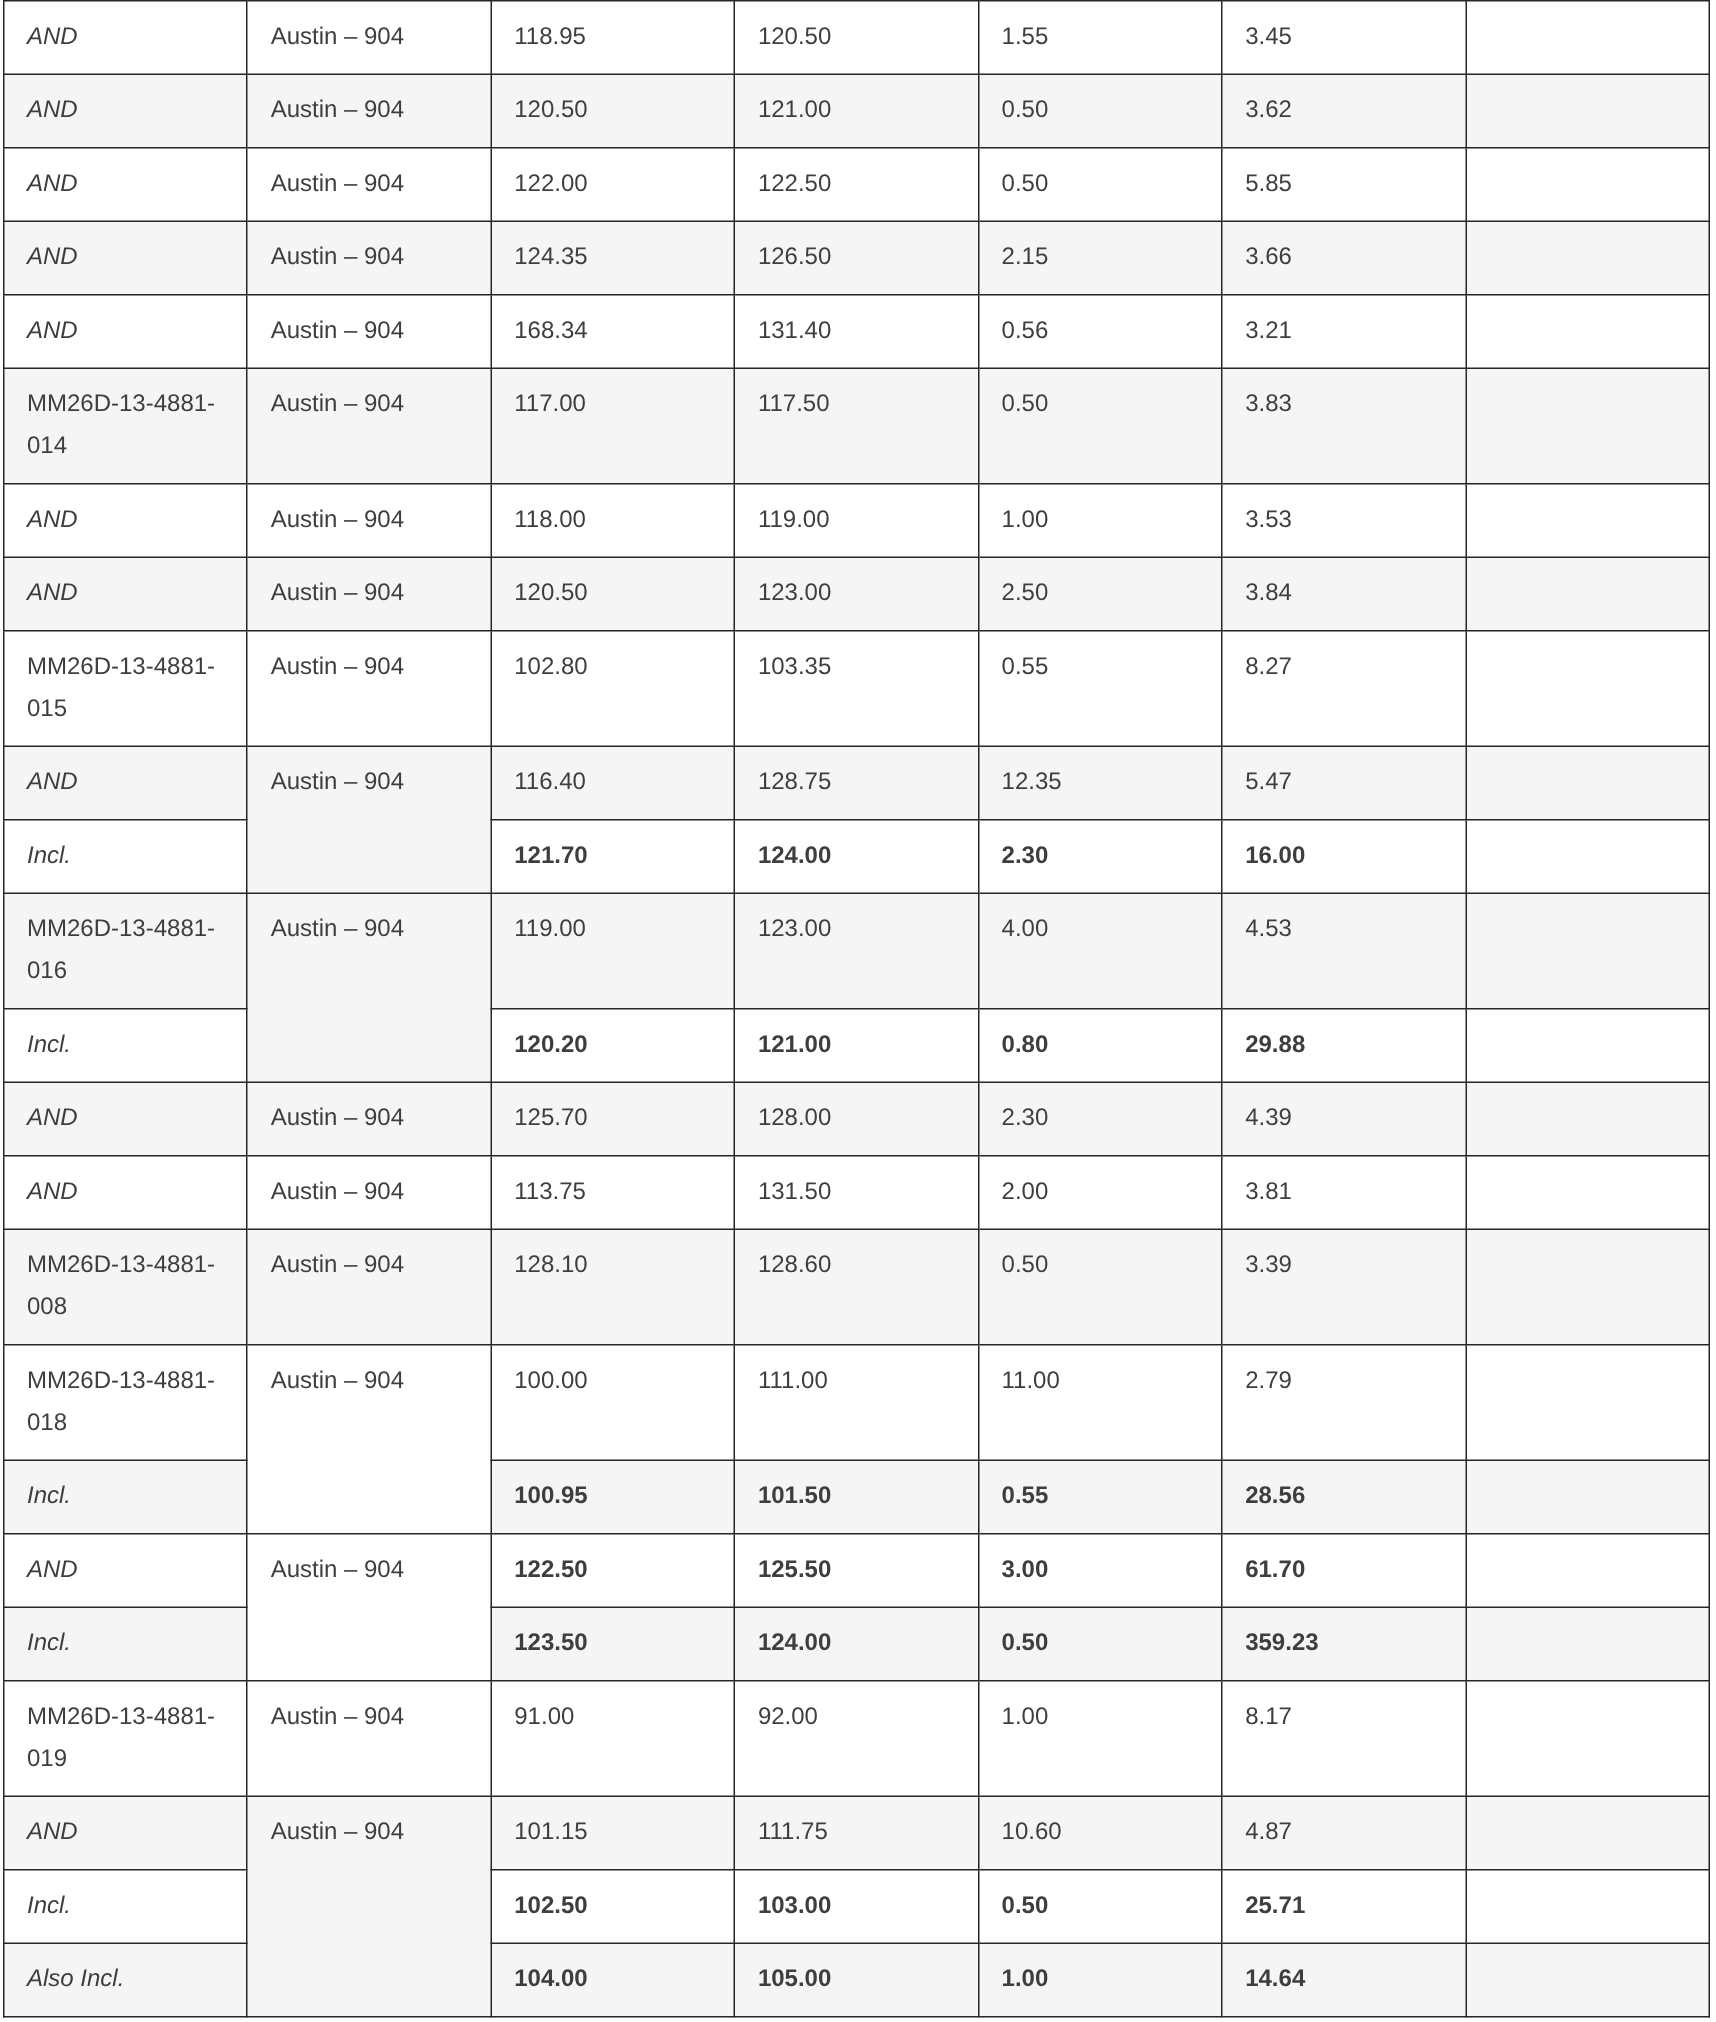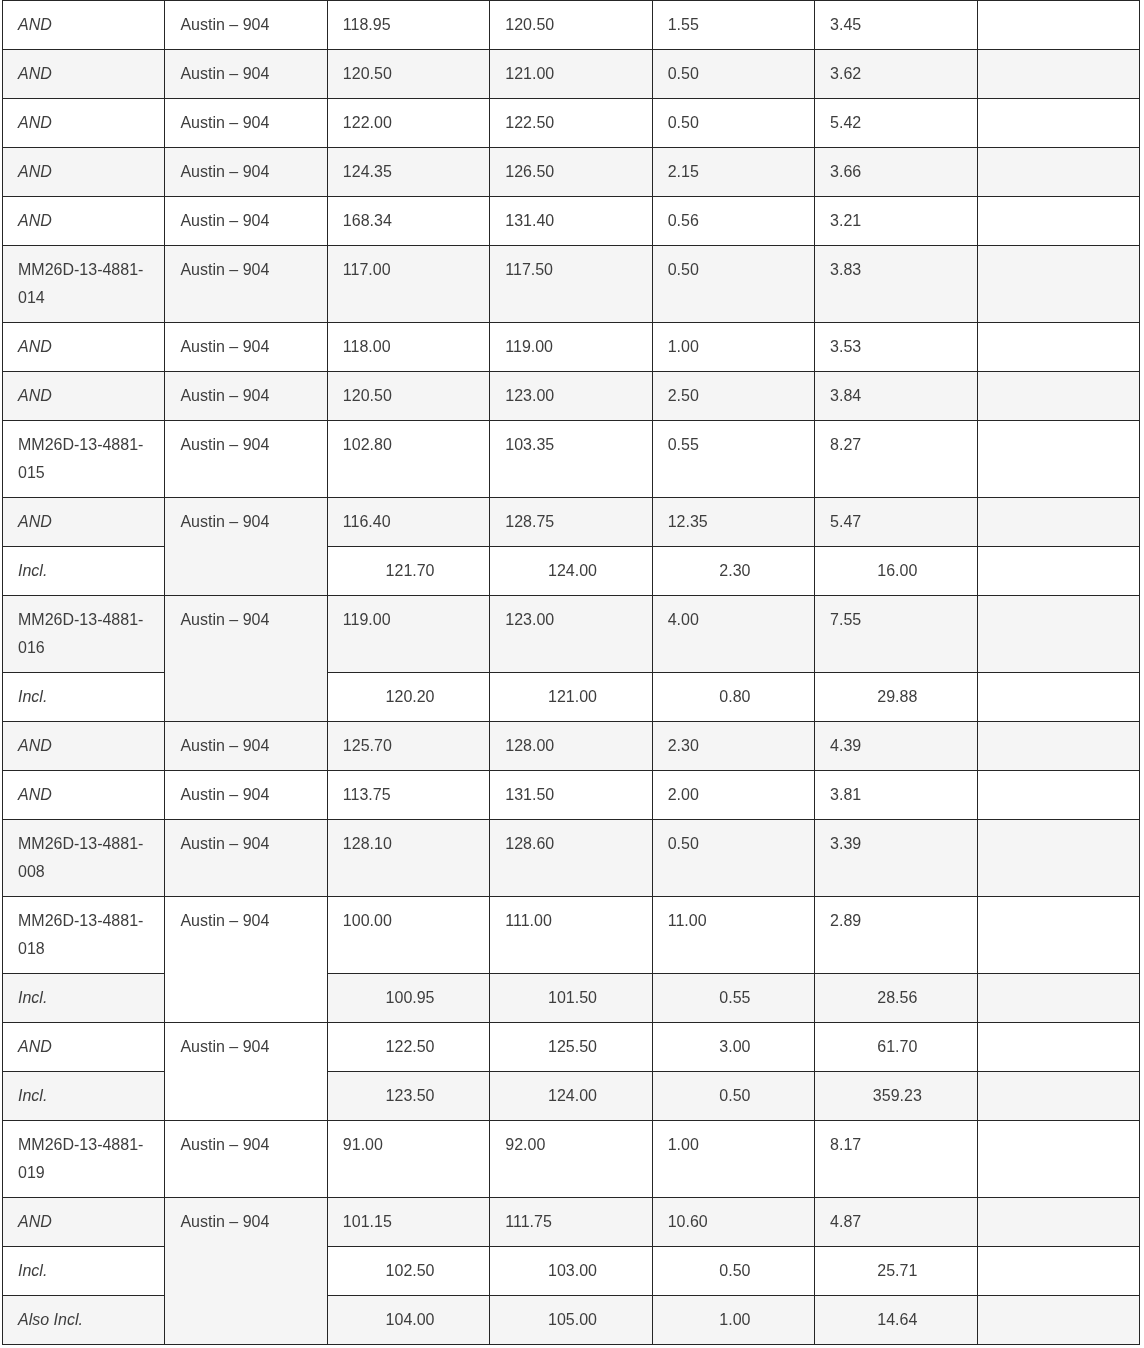--- a/index.html
+++ b/index.html
@@ -31,23 +31,22 @@
     color: #3e3e3e;
     overflow-wrap: break-word;
     word-wrap: break-word;
   }
   tr.single { height: 49px; }
   tr.tall   { height: 77px; }
   td.plain { background: #ffffff; }
   td.shade { background: #f5f5f5; }
   td.qualifier { font-style: italic; }
   td.b {
-    font-weight: normal;
+    font-weight: bold;
     color: #353535;
-    text-align: center;
   }
 </style>
 </head>
 <body>
 
 <div class="page">
   <table class="drill">
     <colgroup>
       <col>
         <col>
@@ -75,21 +74,21 @@
           <td class="shade">0.50</td>
           <td class="shade">3.62</td>
           <td class="shade"></td>
         </tr>
         <tr class="single">
           <td class="plain qualifier">AND</td>
           <td class="plain">Austin – 904</td>
           <td class="plain">122.00</td>
           <td class="plain">122.50</td>
           <td class="plain">0.50</td>
-          <td class="plain">5.42</td>
+          <td class="plain">5.85</td>
           <td class="plain"></td>
         </tr>
         <tr class="single">
           <td class="shade qualifier">AND</td>
           <td class="shade">Austin – 904</td>
           <td class="shade">124.35</td>
           <td class="shade">126.50</td>
           <td class="shade">2.15</td>
           <td class="shade">3.66</td>
           <td class="shade"></td>
@@ -155,21 +154,21 @@
           <td class="plain b">2.30</td>
           <td class="plain b">16.00</td>
           <td class="plain"></td>
         </tr>
         <tr class="tall">
           <td class="shade">MM26D-13-4881-016</td>
           <td class="shade" rowspan="2">Austin – 904</td>
           <td class="shade">119.00</td>
           <td class="shade">123.00</td>
           <td class="shade">4.00</td>
-          <td class="shade">7.55</td>
+          <td class="shade">4.53</td>
           <td class="shade"></td>
         </tr>
         <tr class="single">
           <td class="plain qualifier">Incl.</td>
           <td class="plain b">120.20</td>
           <td class="plain b">121.00</td>
           <td class="plain b">0.80</td>
           <td class="plain b">29.88</td>
           <td class="plain"></td>
         </tr>
@@ -199,21 +198,21 @@
           <td class="shade">0.50</td>
           <td class="shade">3.39</td>
           <td class="shade"></td>
         </tr>
         <tr class="tall">
           <td class="plain">MM26D-13-4881-018</td>
           <td class="plain" rowspan="2">Austin – 904</td>
           <td class="plain">100.00</td>
           <td class="plain">111.00</td>
           <td class="plain">11.00</td>
-          <td class="plain">2.89</td>
+          <td class="plain">2.79</td>
           <td class="plain"></td>
         </tr>
         <tr class="single">
           <td class="shade qualifier">Incl.</td>
           <td class="shade b">100.95</td>
           <td class="shade b">101.50</td>
           <td class="shade b">0.55</td>
           <td class="shade b">28.56</td>
           <td class="shade"></td>
         </tr>

